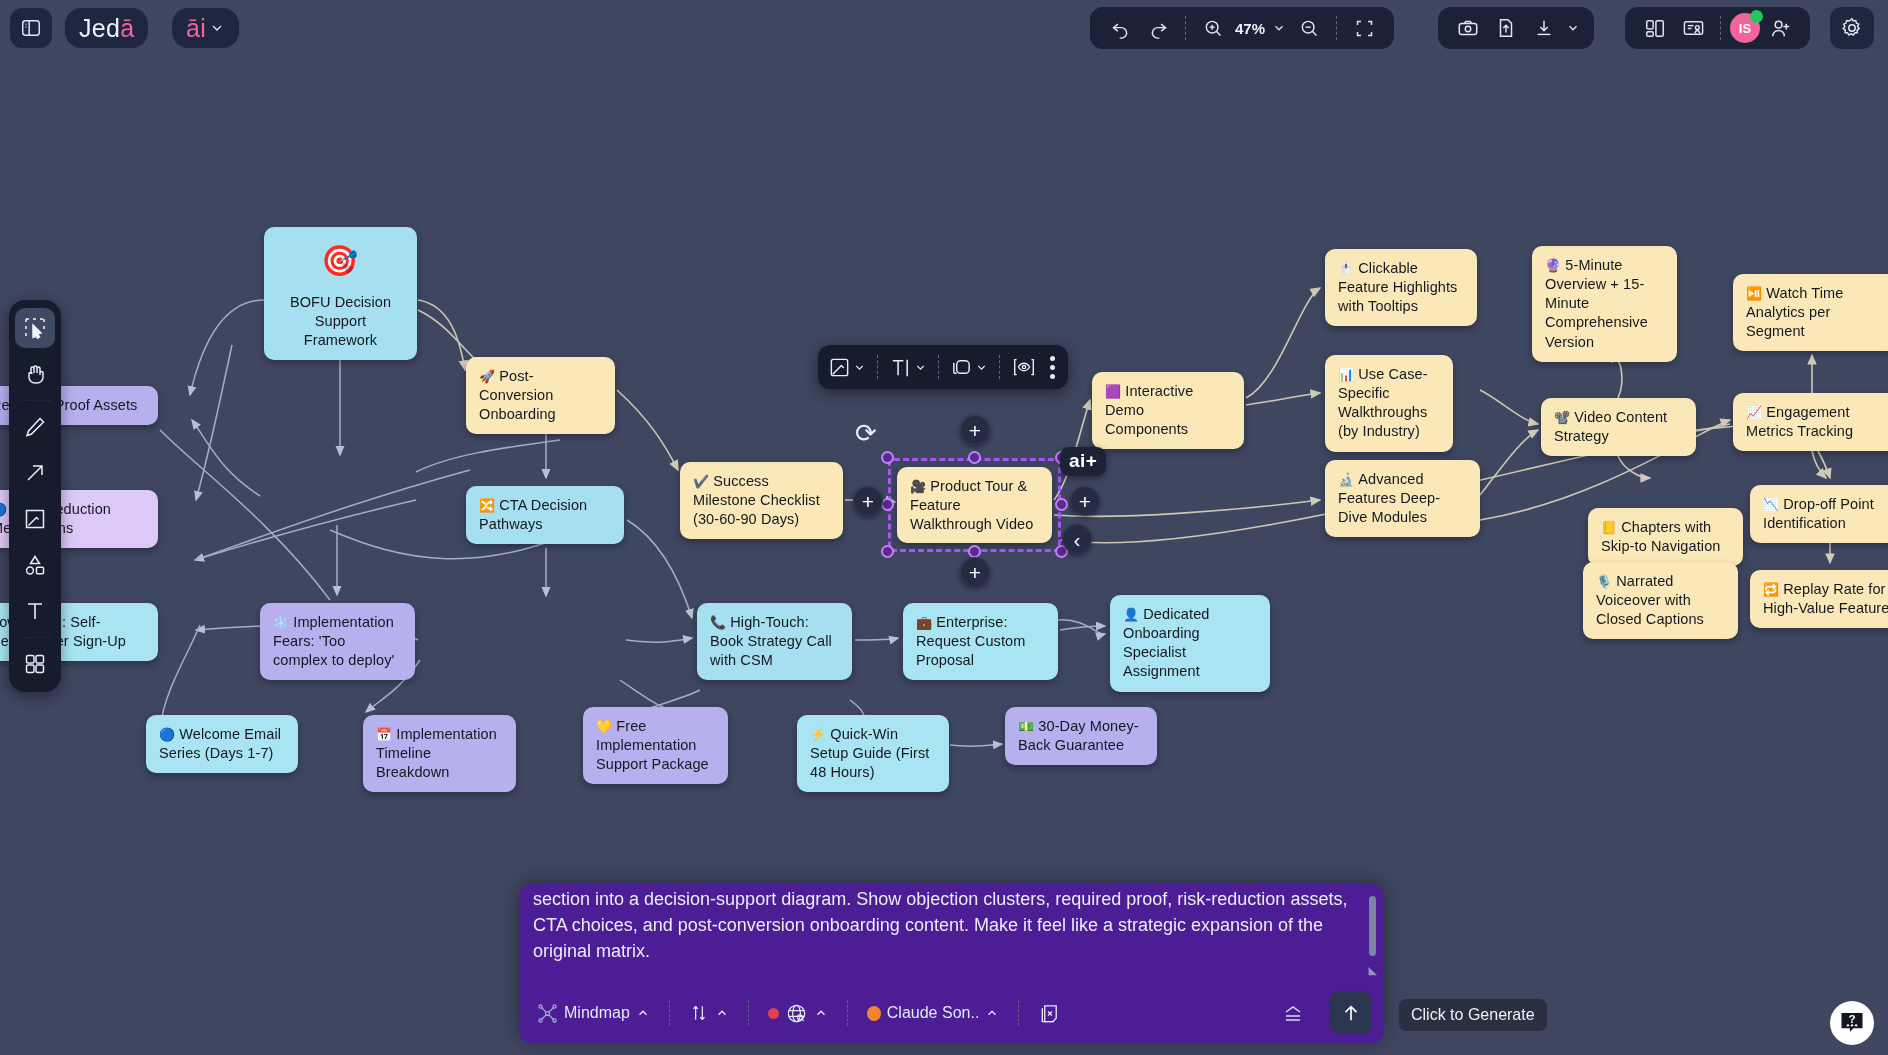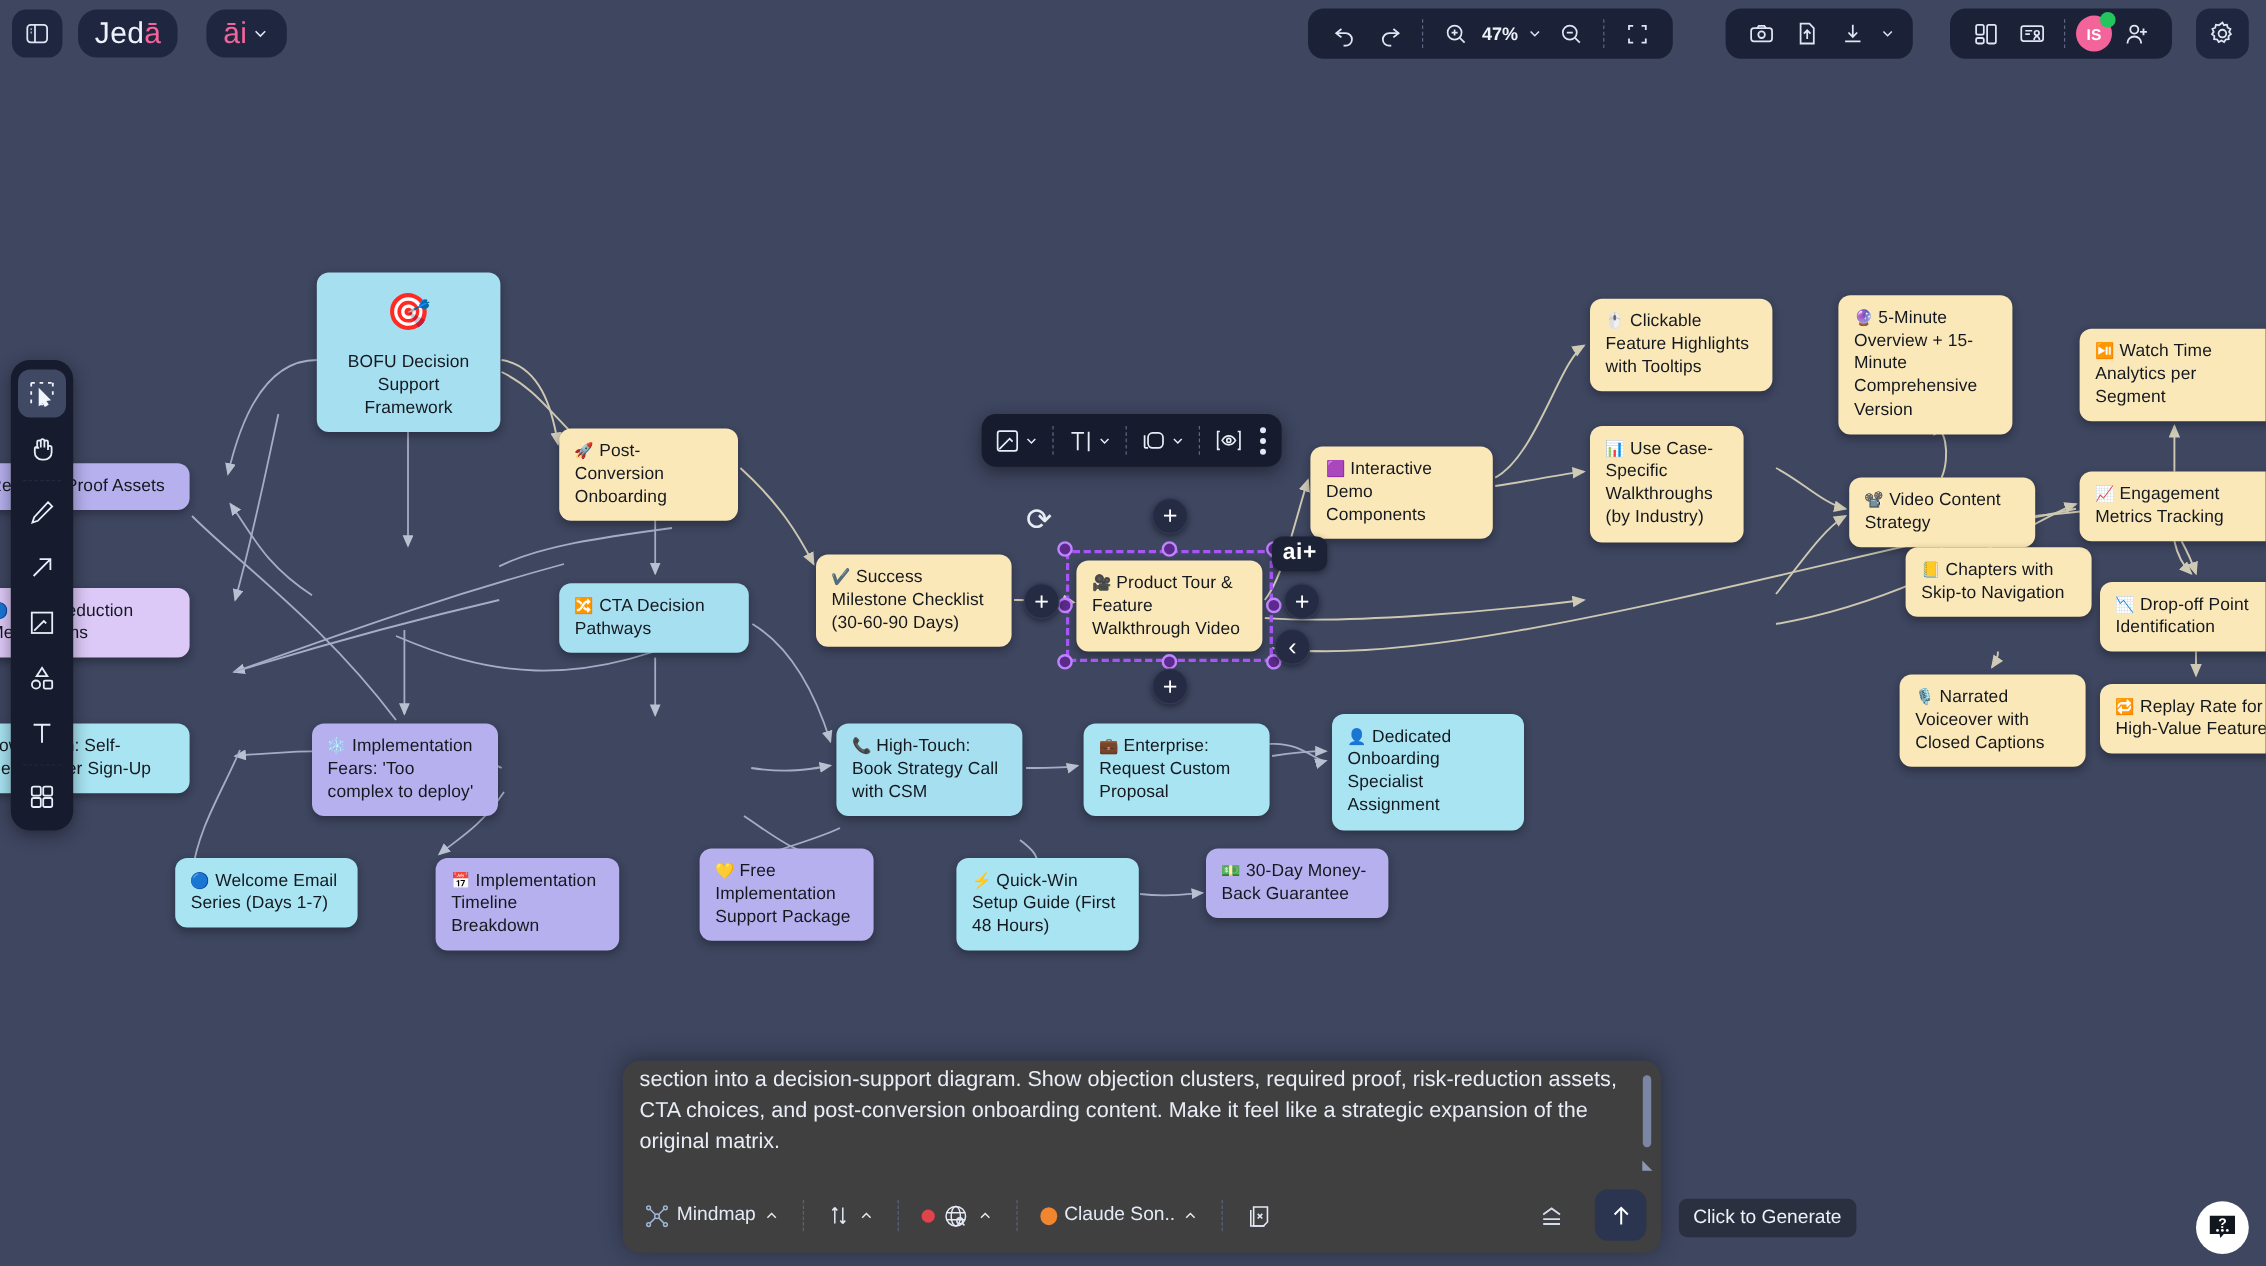--- a/index.html
+++ b/index.html
@@ -112,21 +112,21 @@
     position:absolute; background:#161c2e; border-radius:12px; height:44px;
     display:flex; align-items:center; padding:0 6px; gap:2px;
     box-shadow:0 4px 14px rgba(0,0,0,.45); z-index:40;
   }
   .ctxbar .cdiv { width:0; border-left:1px dashed #5d6782; height:24px; margin:0 5px; }
   .ctxbar .ci { display:flex; align-items:center; color:#e9edf7; padding:0 4px; gap:2px; }
 
   
   .prompt {
     position:absolute; left:519px; top:884px; width:865px; height:160px;
-    background:#404040; border-radius:14px 14px 14px 14px;
+    background:#4c1d95; border-radius:14px 14px 14px 14px;
     box-shadow:0 -2px 18px rgba(0,0,0,.35);
   }
   .prompt-text {
     position:absolute; left:0; top:0; right:0; height:92px;
     color:#e9edf7; font-size:18px; line-height:1.45;
     padding:2px 32px 0 14px; overflow:hidden;
   }
   .scrollbar {
     position:absolute; right:8px; top:12px; width:7px; height:60px;
     background:#7b86a5; border-radius:4px;
@@ -295,30 +295,33 @@
     </div>
 
     <div class="node cream" style="left:1325px;top:249px;width:152px;">
       <span class="emo">🖱️</span><span>Clickable Feature Highlights with Tooltips</span>
     </div>
 
     <div class="node cream" style="left:1325px;top:355px;width:128px;">
       <span class="emo">📊</span><span>Use Case-Specific Walkthroughs (by Industry)</span>
     </div>
 
+    <div class="node cream" style="left:1325px;top:460px;width:155px;">
+      <span class="emo">🔬</span><span>Advanced Features Deep-Dive Modules</span>
+    </div>
 
     <div class="node cream" style="left:1532px;top:246px;width:145px;">
       <span class="emo">🔮</span><span>5-Minute Overview + 15-Minute Comprehensive Version</span>
     </div>
 
     <div class="node cream" style="left:1541px;top:398px;width:155px;">
       <span class="emo">📽️</span><span>Video Content Strategy</span>
     </div>
 
-    <div class="node cream" style="left:1588px;top:456px;width:155px;">
+    <div class="node cream" style="left:1588px;top:508px;width:155px;">
       <span class="emo">📒</span><span>Chapters with Skip-to Navigation</span>
     </div>
 
     <div class="node cream" style="left:1583px;top:562px;width:155px;">
       <span class="emo">🎙️</span><span>Narrated Voiceover with Closed Captions</span>
     </div>
 
     <div class="node cream" style="left:1733px;top:274px;width:165px;">
       <span class="emo">⏯️</span><span>Watch Time Analytics per Segment</span>
     </div>

